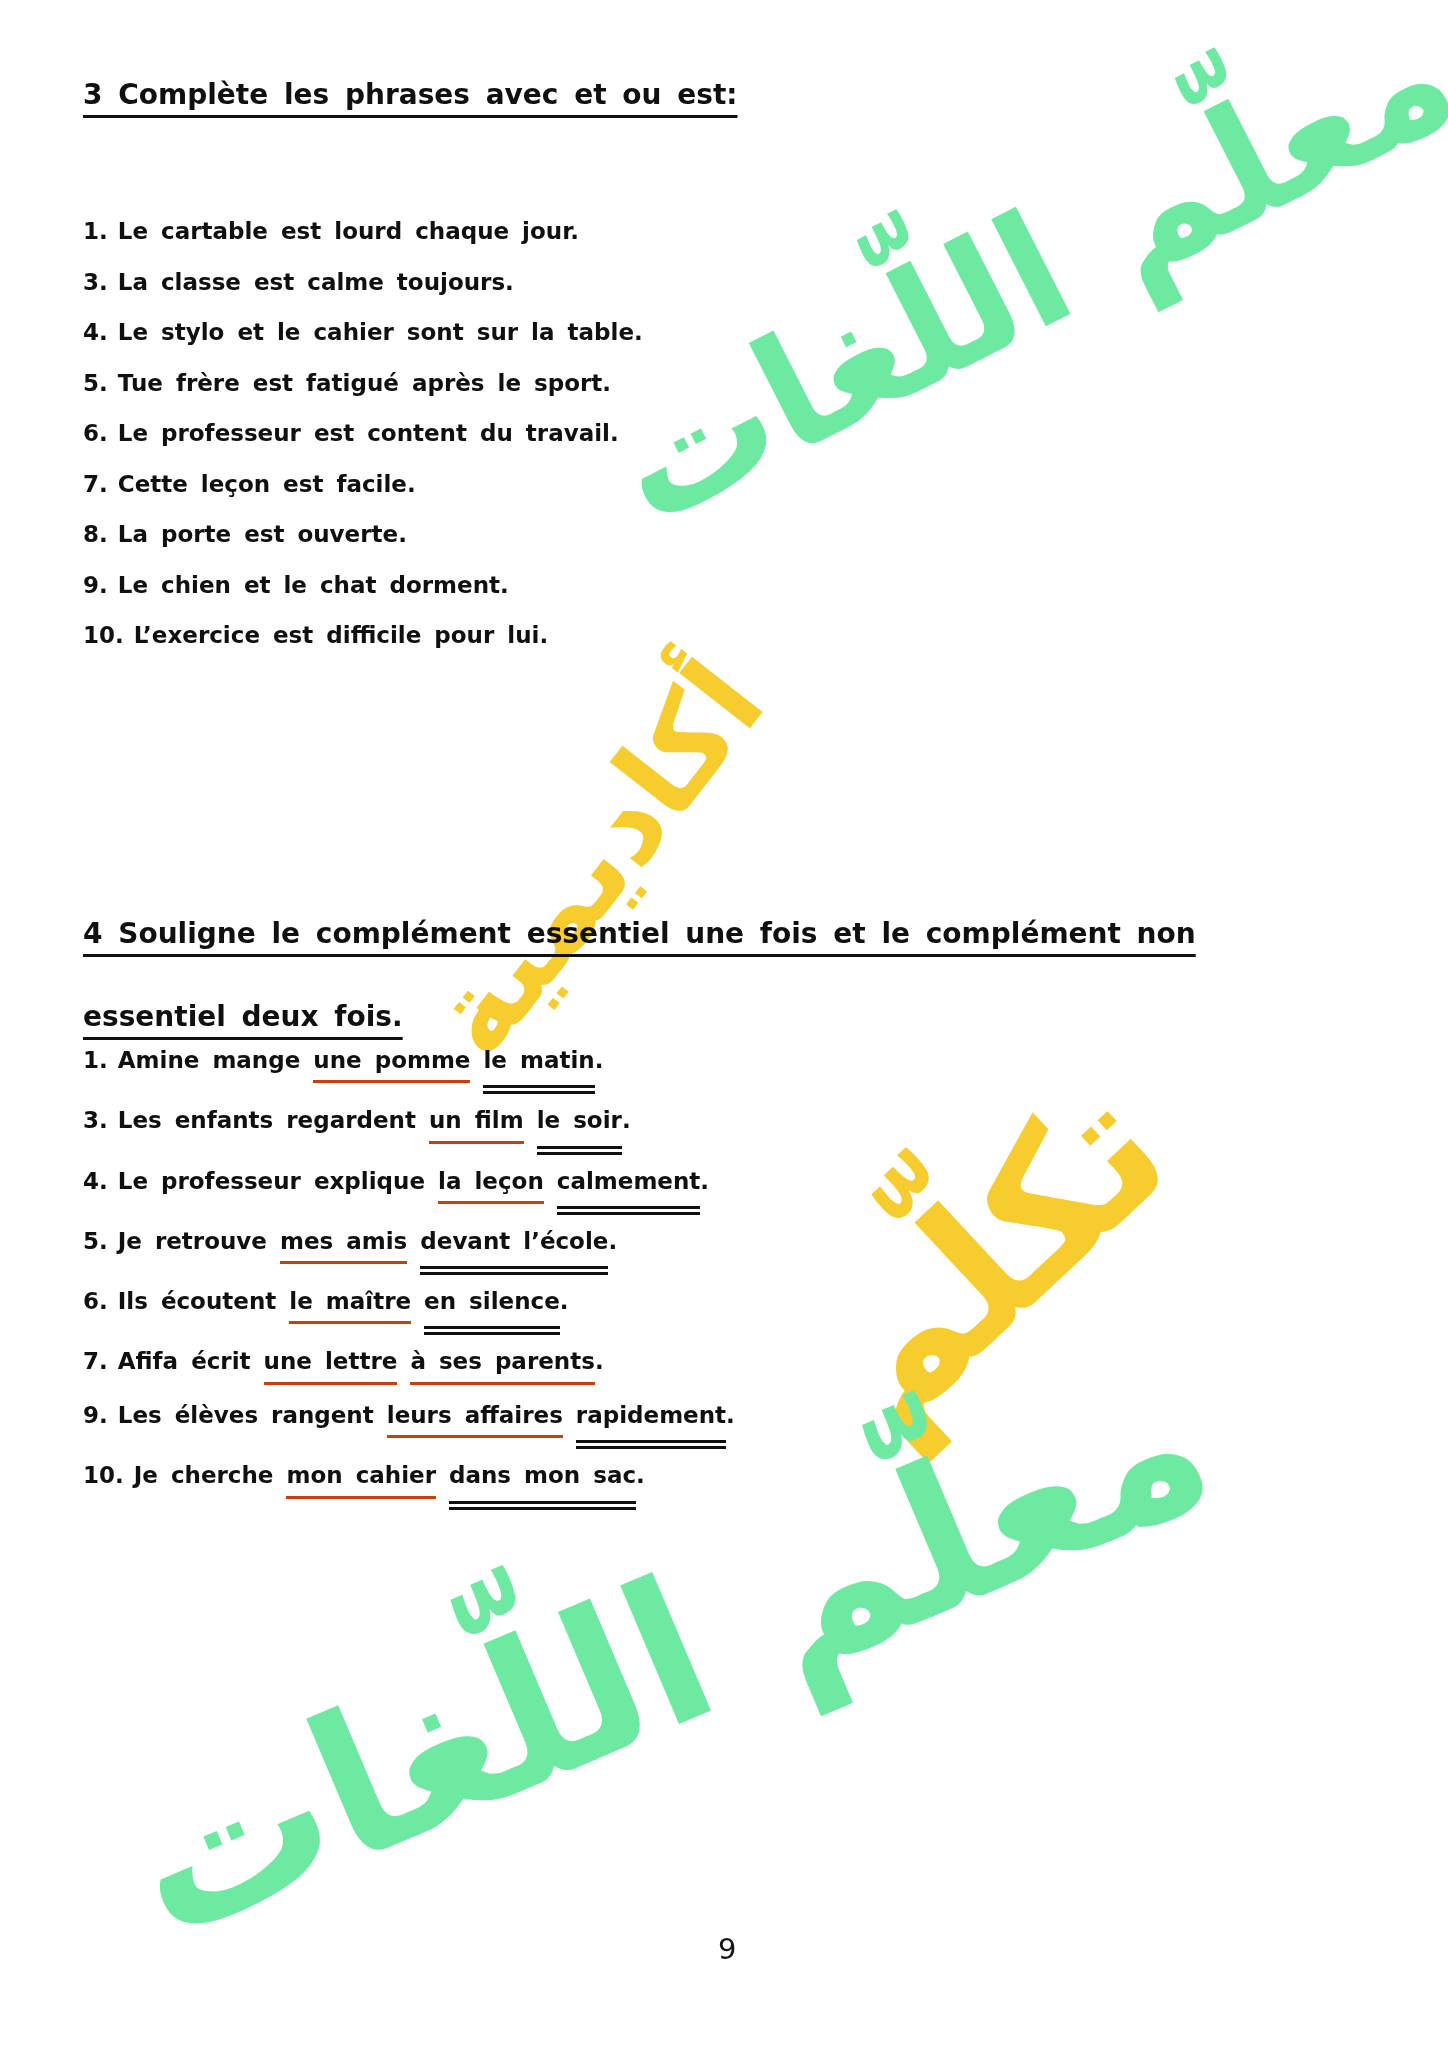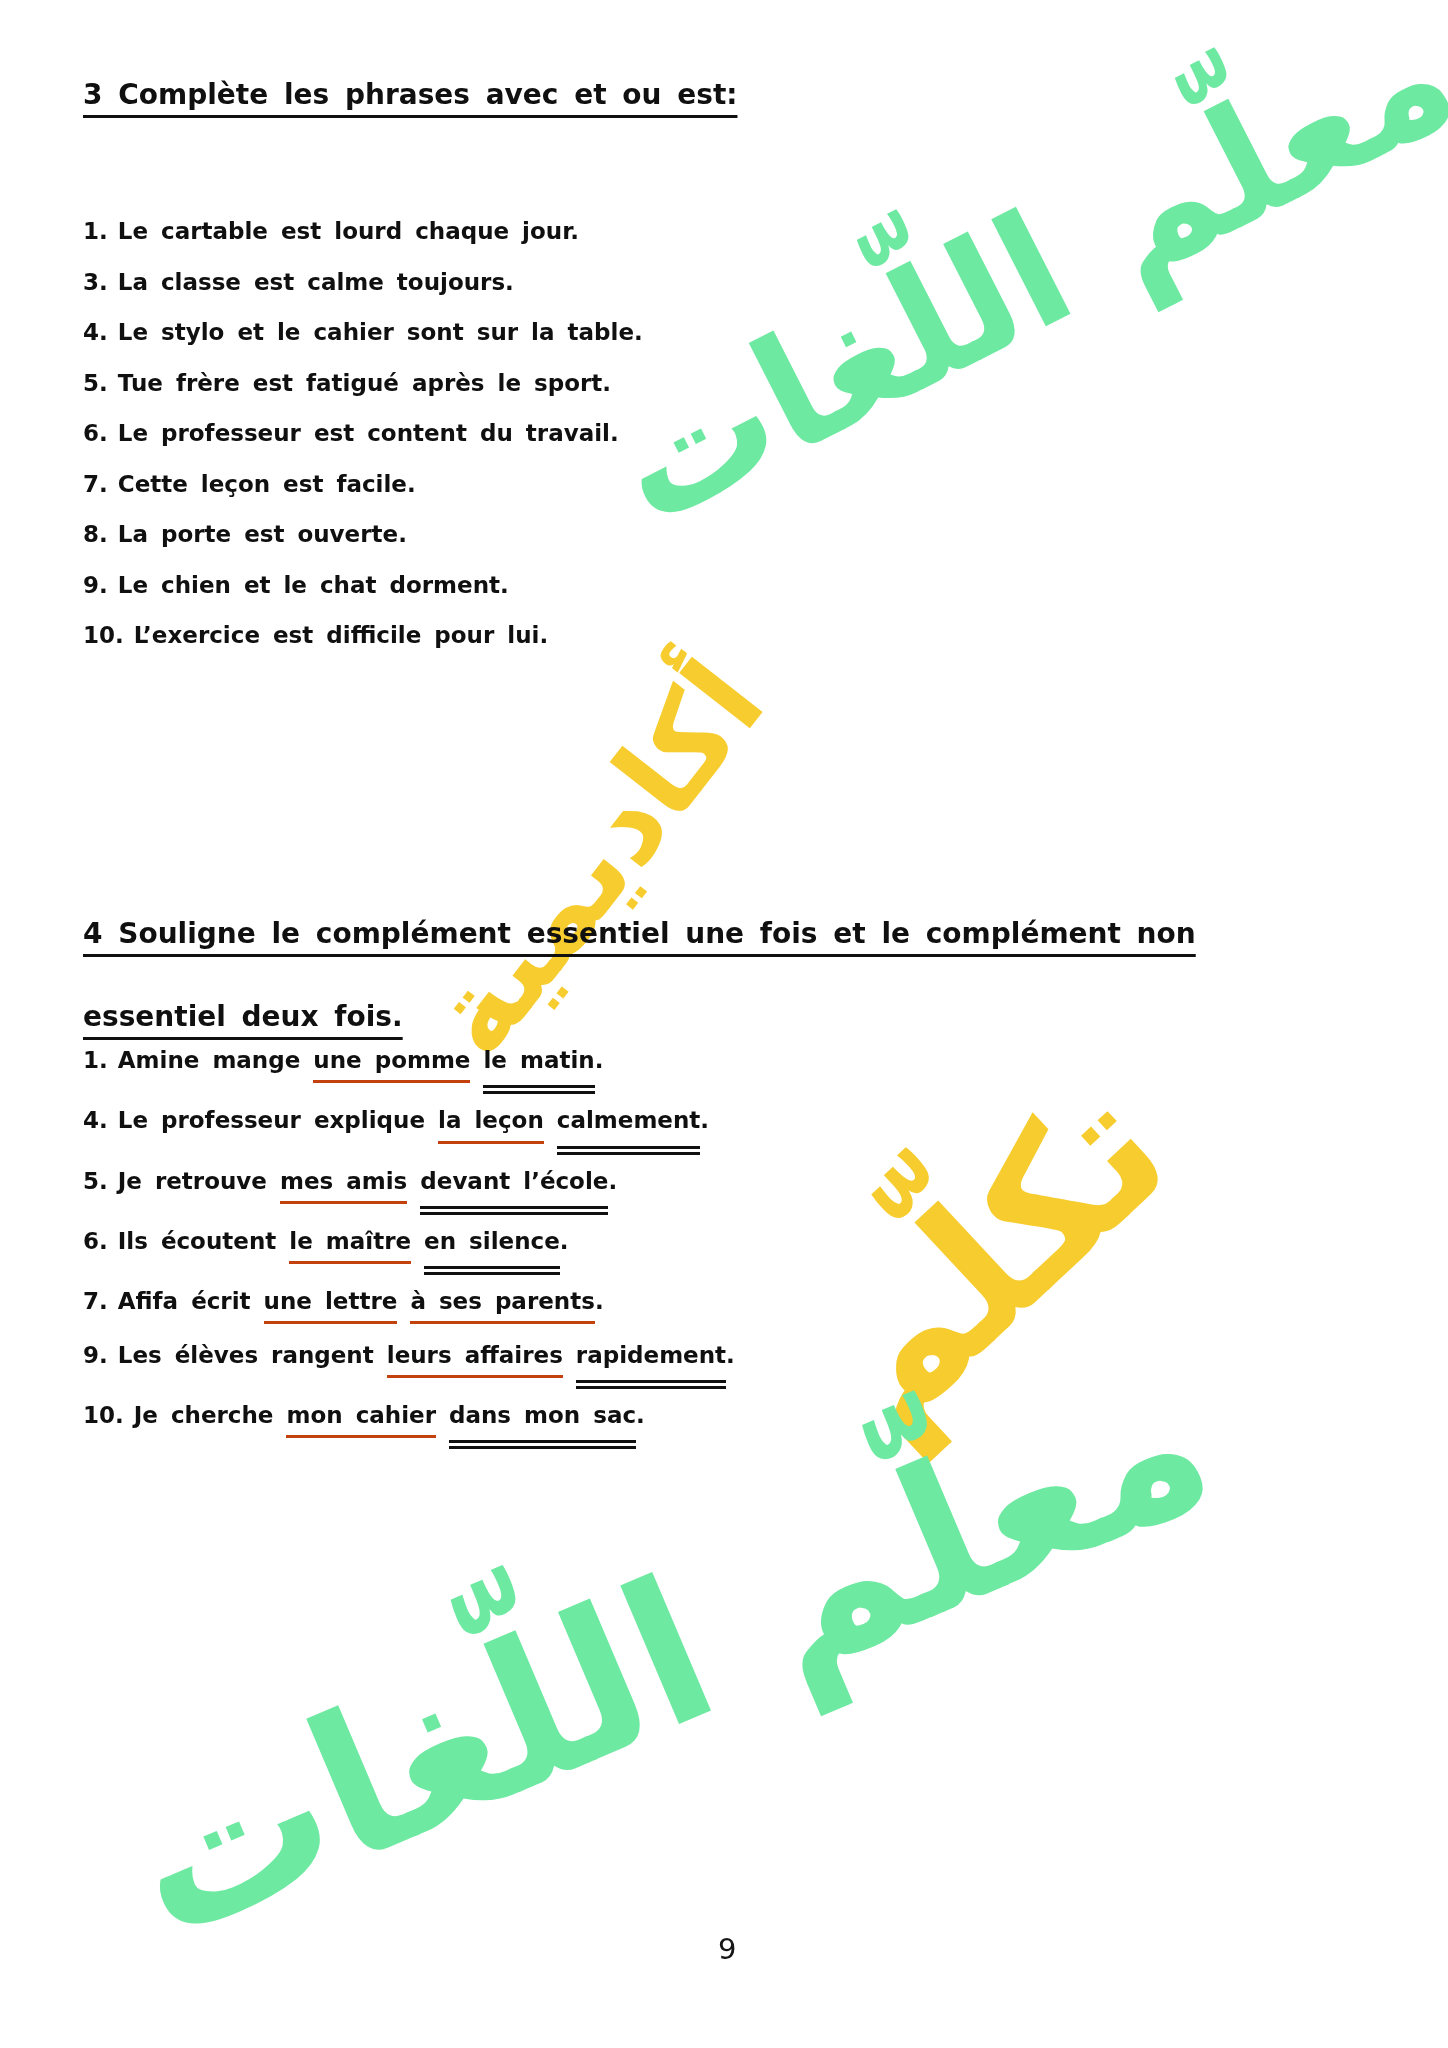--- a/index.html
+++ b/index.html
@@ -107,20 +107,21 @@
         <div class="line"><span class="num">10.</span><span>L’exercice est difficile pour lui.</span></div>
       </div>
 
     <h2 class="ex-title" id="ex4-title">
       <span class="tl">4 Souligne le complément essentiel une fois et le complément non</span><br>
       <span class="tl">essentiel deux fois.</span>
     </h2>
 
     <div class="ex-list" id="ex4-list">
         <div class="line"><span class="num">1.</span><span>Amine mange </span><span class="u1">une pomme</span><span> </span><span class="u2">le matin</span><span>.</span></div>
+        <div class="line"><span class="num">3.</span><span>Les enfants regardent </span><span class="u1">un film</span><span> </span><span class="u2">le soir</span><span>.</span></div>
         <div class="line"><span class="num">4.</span><span>Le professeur explique </span><span class="u1">la leçon</span><span> </span><span class="u2">calmement</span><span>.</span></div>
         <div class="line"><span class="num">5.</span><span>Je retrouve </span><span class="u1">mes amis</span><span> </span><span class="u2">devant l’école</span><span>.</span></div>
         <div class="line"><span class="num">6.</span><span>Ils écoutent </span><span class="u1">le maître</span><span> </span><span class="u2">en silence</span><span>.</span></div>
         <div class="line"><span class="num">7.</span><span>Afifa écrit </span><span class="u1">une lettre</span><span> </span><span class="u1">à ses parents</span><span>.</span></div>
         <div class="line"><span class="num">9.</span><span>Les élèves rangent </span><span class="u1">leurs affaires</span><span> </span><span class="u2">rapidement</span><span>.</span></div>
         <div class="line"><span class="num">10.</span><span>Je cherche </span><span class="u1">mon cahier</span><span> </span><span class="u2">dans mon sac</span><span>.</span></div>
       </div>
 
     <div class="page-number">9</div>
 

